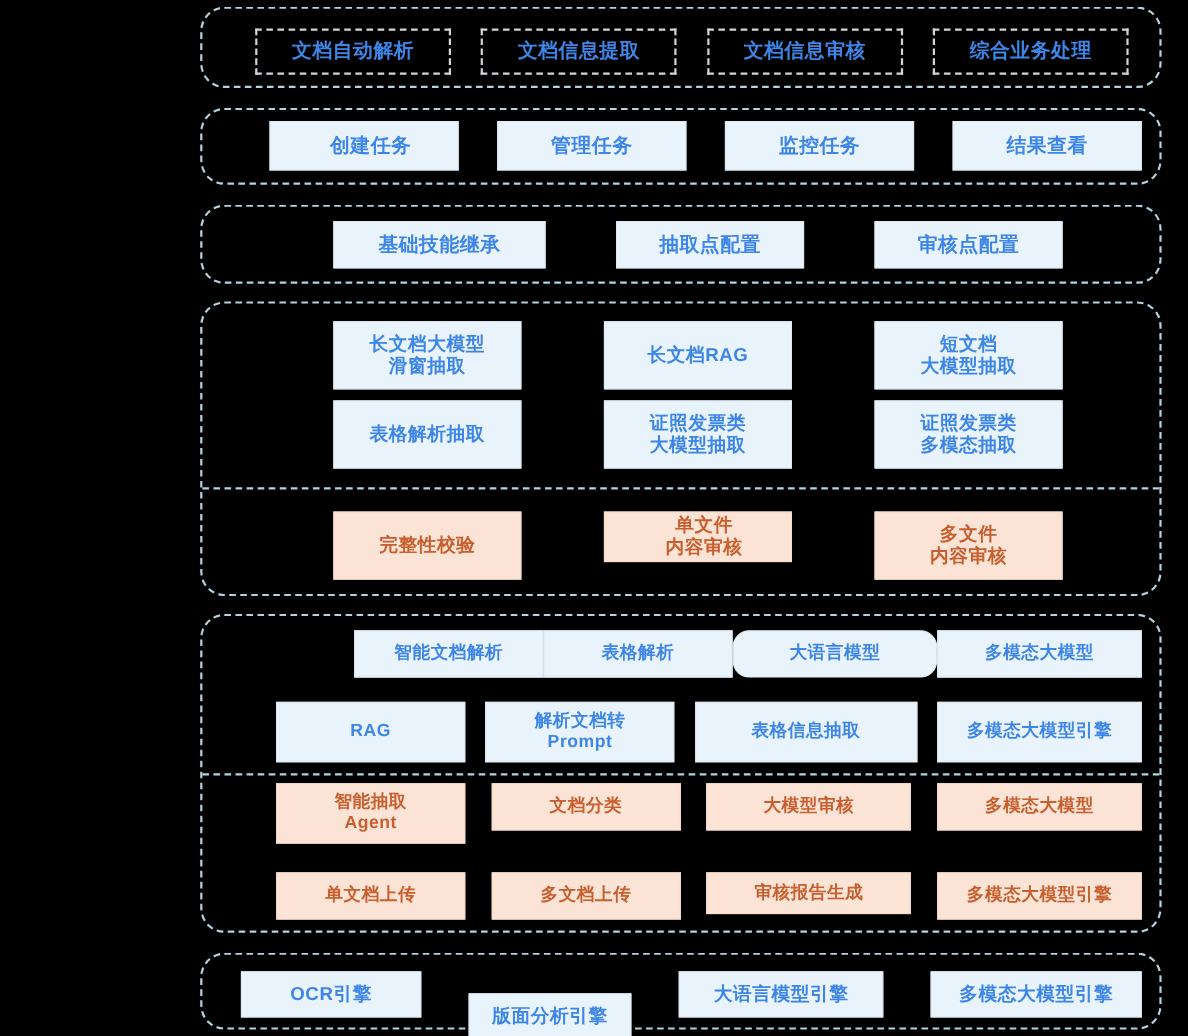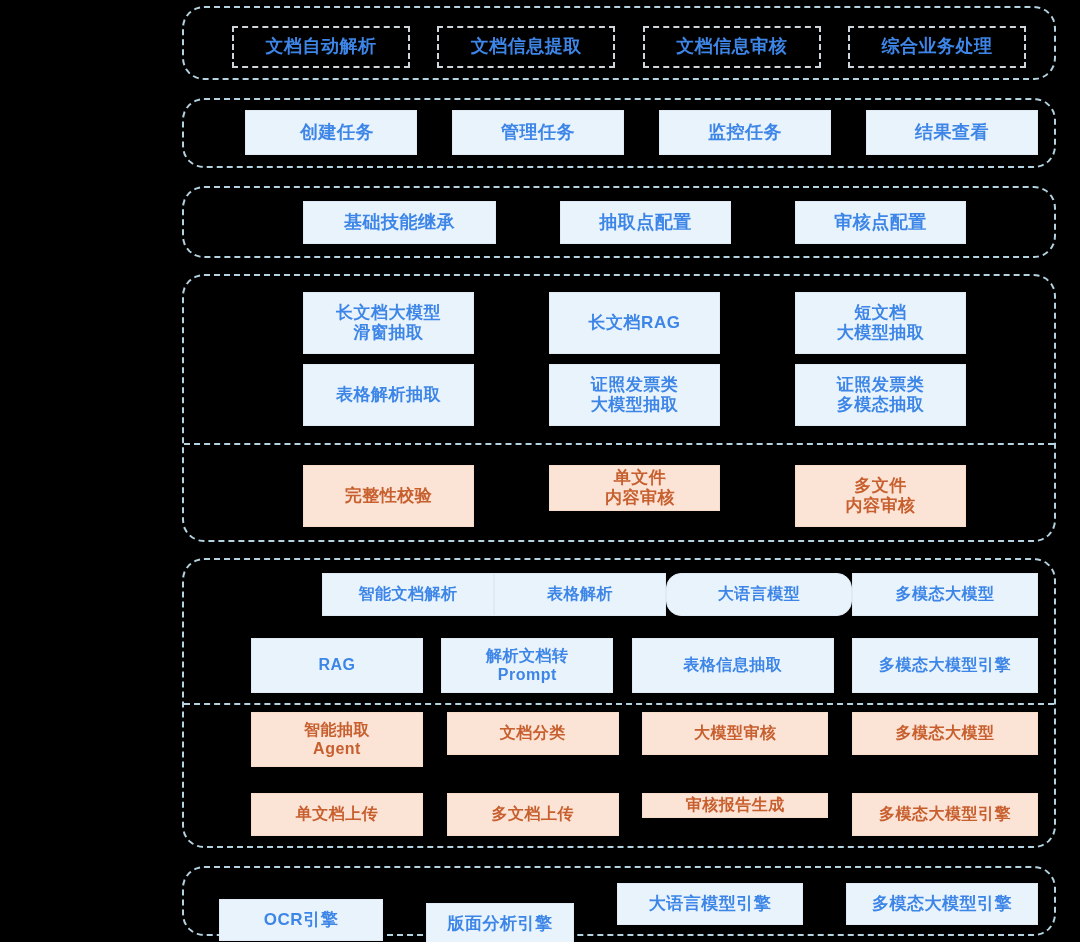--- a/index.html
+++ b/index.html
@@ -149,25 +149,25 @@
     <div class="chip chip-orange s16" style="width:172px; height:55px; white-space:pre-line;">智能抽取
 Agent</div>
     <div class="chip chip-orange s16" style="width:172px; height:43px; white-space:pre-line;">文档分类</div>
     <div class="chip chip-orange s16" style="width:186px; height:43px; white-space:pre-line;">大模型审核</div>
     <div class="chip chip-orange s16" style="width:186px; height:43px; white-space:pre-line;">多模态大模型</div>
   </div>
 
   <div class="row" style="top:793px; left:251px; width:787px; justify-content:space-between;">
     <div class="chip chip-orange s16" style="width:172px; height:43px; white-space:pre-line;">单文档上传</div>
     <div class="chip chip-orange s16" style="width:172px; height:43px; white-space:pre-line;">多文档上传</div>
-    <div class="chip chip-orange s16" style="width:186px; height:25px; white-space:pre-line;">审核报告生成</div>
+    <div class="chip chip-orange s16" style="width:186px; height:38px; white-space:pre-line;">审核报告生成</div>
     <div class="chip chip-orange s16" style="width:186px; height:43px; white-space:pre-line;">多模态大模型引擎</div>
   </div>
 
   <div class="panel" style="top:866px; height:70px;"></div>
   <div class="row" style="top:883px; left:219px; width:819px; justify-content:space-between;">
-    <div class="chip chip-blue s17" style="width:164px; height:42px;margin-top:16px;">OCR引擎</div>
+    <div class="chip chip-blue s17" style="width:164px; height:42px;">OCR引擎</div>
     <div class="chip chip-blue s17" style="width:148px; height:42px;margin-top:20px;">版面分析引擎</div>
     <div class="chip chip-blue s17" style="width:186px; height:42px;">大语言模型引擎</div>
     <div class="chip chip-blue s17" style="width:192px; height:42px;">多模态大模型引擎</div>
   </div>
 
 </div>
 
 </body></html>

